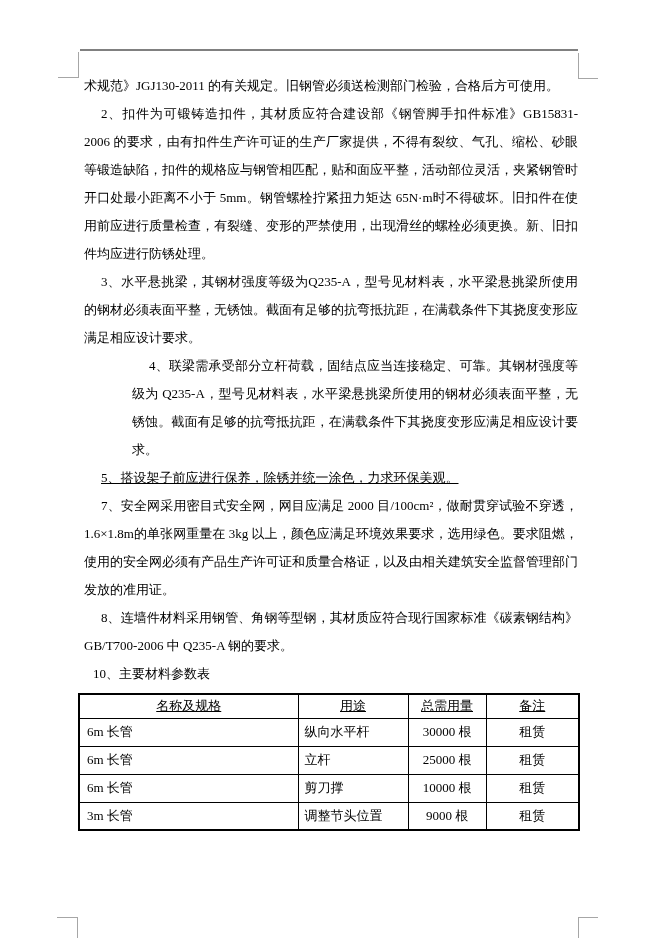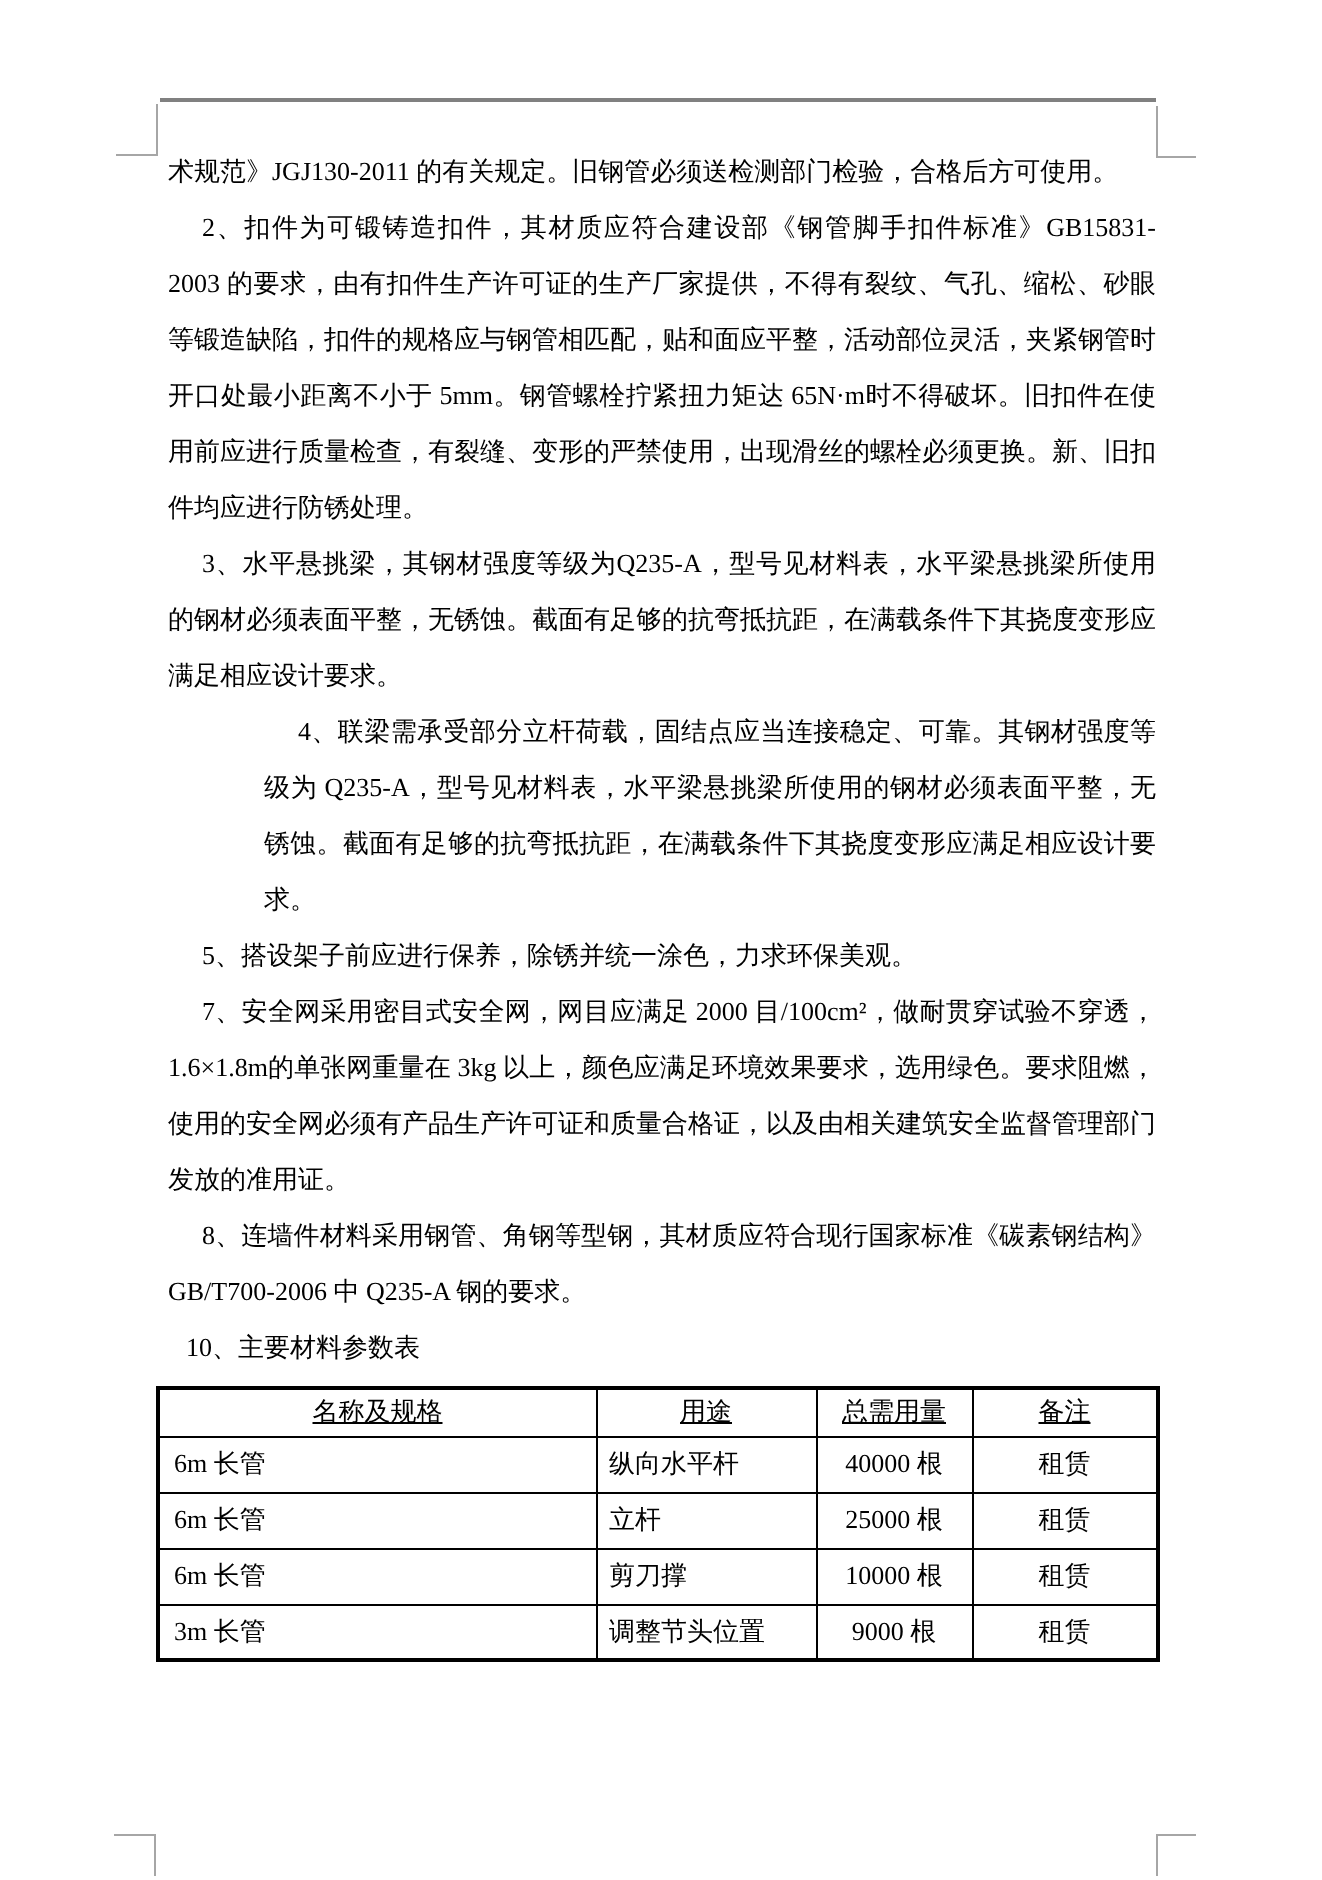--- a/index.html
+++ b/index.html
@@ -94,24 +94,24 @@
 <div class="page">
   <div class="header-rule"></div>
   <div class="crop-mark tl"></div>
   <div class="crop-mark tr"></div>
   <div class="crop-mark bl"></div>
   <div class="crop-mark br"></div>
 
   <div class="content">
     <div>
         <p class="para" style="text-indent: 0px;">术规范》JGJ130-2011 的有关规定。旧钢管必须送检测部门检验，合格后方可使用。</p>
-        <p class="para" style="text-indent: 17px;">2、扣件为可锻铸造扣件，其材质应符合建设部《钢管脚手扣件标准》GB15831-2003 的要求，由有扣件生产许可证的生产厂家提供，不得有裂纹、气孔、缩松、砂眼等锻造缺陷，扣件的规格应与钢管相匹配，贴和面应平整，活动部位灵活，夹紧钢管时开口处最小距离不小于 5mm。钢管螺栓拧紧扭力矩达 65N·m时不得破坏。旧扣件在使用前应进行质量检查，有裂缝、变形的严禁使用，出现滑丝的螺栓必须更换。新、旧扣件均应进行防锈处理。</p>
+        <p class="para" style="text-indent: 17px;">2、扣件为可锻铸造扣件，其材质应符合建设部《钢管脚手扣件标准》GB15831-2006 的要求，由有扣件生产许可证的生产厂家提供，不得有裂纹、气孔、缩松、砂眼等锻造缺陷，扣件的规格应与钢管相匹配，贴和面应平整，活动部位灵活，夹紧钢管时开口处最小距离不小于 5mm。钢管螺栓拧紧扭力矩达 65N·m时不得破坏。旧扣件在使用前应进行质量检查，有裂缝、变形的严禁使用，出现滑丝的螺栓必须更换。新、旧扣件均应进行防锈处理。</p>
         <p class="para" style="text-indent: 17px;">3、水平悬挑梁，其钢材强度等级为Q235-A，型号见材料表，水平梁悬挑梁所使用的钢材必须表面平整，无锈蚀。截面有足够的抗弯抵抗距，在满载条件下其挠度变形应满足相应设计要求。</p>
         <p class="para" style="text-indent: 17px; margin-left: 48px;">4、联梁需承受部分立杆荷载，固结点应当连接稳定、可靠。其钢材强度等级为 Q235-A，型号见材料表，水平梁悬挑梁所使用的钢材必须表面平整，无锈蚀。截面有足够的抗弯抵抗距，在满载条件下其挠度变形应满足相应设计要求。</p>
-        <p class="para" style="text-indent: 17px;">5、搭设架子前应进行保养，除锈并统一涂色，力求环保美观。</p>
+        <p class="para" style="text-indent: 17px; text-decoration: underline;">5、搭设架子前应进行保养，除锈并统一涂色，力求环保美观。</p>
         <p class="para" style="text-indent: 17px;">7、安全网采用密目式安全网，网目应满足 2000 目/100cm²，做耐贯穿试验不穿透，1.6×1.8m的单张网重量在 3kg 以上，颜色应满足环境效果要求，选用绿色。要求阻燃，使用的安全网必须有产品生产许可证和质量合格证，以及由相关建筑安全监督管理部门发放的准用证。</p>
         <p class="para" style="text-indent: 17px;">8、连墙件材料采用钢管、角钢等型钢，其材质应符合现行国家标准《碳素钢结构》GB/T700-2006 中 Q235-A 钢的要求。</p>
         <p class="para" style="text-indent: 9px;">10、主要材料参数表</p>
       </div>
 
     <table class="materials">
       <colgroup>
         <col class="c1">
           <col class="c2">
           <col class="c3">
@@ -122,21 +122,21 @@
             <th>名称及规格</th>
             <th>用途</th>
             <th>总需用量</th>
             <th>备注</th>
           </tr>
       </thead>
       <tbody>
           <tr>
             <td>6m 长管</td>
             <td>纵向水平杆</td>
-            <td>40000 根</td>
+            <td>30000 根</td>
             <td>租赁</td>
           </tr>
           <tr>
             <td>6m 长管</td>
             <td>立杆</td>
             <td>25000 根</td>
             <td>租赁</td>
           </tr>
           <tr>
             <td>6m 长管</td>

